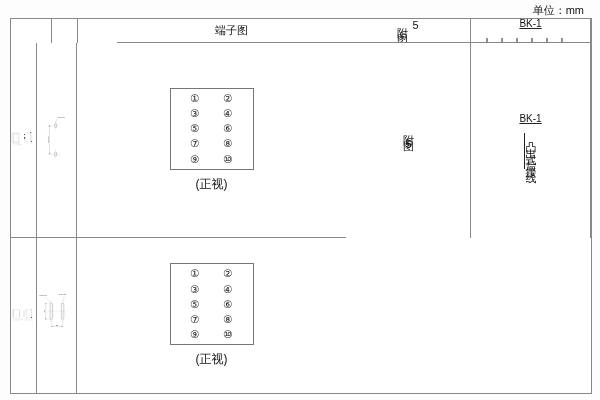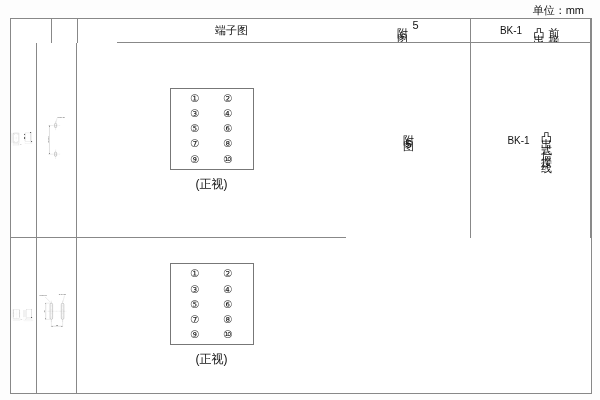--- a/index.html
+++ b/index.html
@@ -8,21 +8,21 @@
   .unit{position:absolute;top:3px;right:16px;font-size:11px;color:#111;}
   .tbl{position:absolute;left:10px;top:18px;width:580px;height:374px;
        display:grid;grid-template-columns:26px 40px 269px 125px 120px;
        grid-template-rows:24px 195px 155px;border:1px solid #888;background:#fff;box-sizing:content-box;}
   .cell{border-right:1px solid #888;border-bottom:1px solid #888;box-sizing:border-box;position:relative;overflow:hidden;}
   .cell.cr{border-right:none;}
   .cell.cb{border-bottom:none;}
   .hd{display:flex;align-items:center;justify-content:center;font-size:11px;color:#111;margin-left:40px;}
   .fig{display:flex;align-items:center;justify-content:center;}
   .vt{writing-mode:vertical-lr;text-orientation:upright;font-size:11px;letter-spacing:6px;color:#111;}
-  .struct{display:flex;align-items:center;justify-content:center;gap:9px;}
+  .struct{display:flex;flex-direction:column;align-items:center;justify-content:center;gap:9px;text-decoration:underline;}
   .model{font-size:10px;color:#111;}
   .term{display:flex;flex-direction:column;align-items:center;justify-content:center;gap:6px;}
   .tbox{width:84px;height:82px;border:1px solid #777;display:grid;grid-template-columns:1fr 1fr;
         align-content:space-around;justify-items:center;padding:2px 8px;box-sizing:border-box;background:#fff;}
   .tnum{font-size:10.5px;color:#222;line-height:1;}
   .tcap{font-size:12px;color:#111;}
   svg.draw{display:block;width:100%;height:100%;}
   svg text{font-size:6px;fill:#333;font-family:"Liberation Sans","DejaVu Sans",sans-serif;}
   .dr{stroke:#555;fill:none;stroke-width:0.9;}
   .cl{stroke:#999;fill:none;stroke-width:0.55;stroke-dasharray:7 2 1.5 2;}

